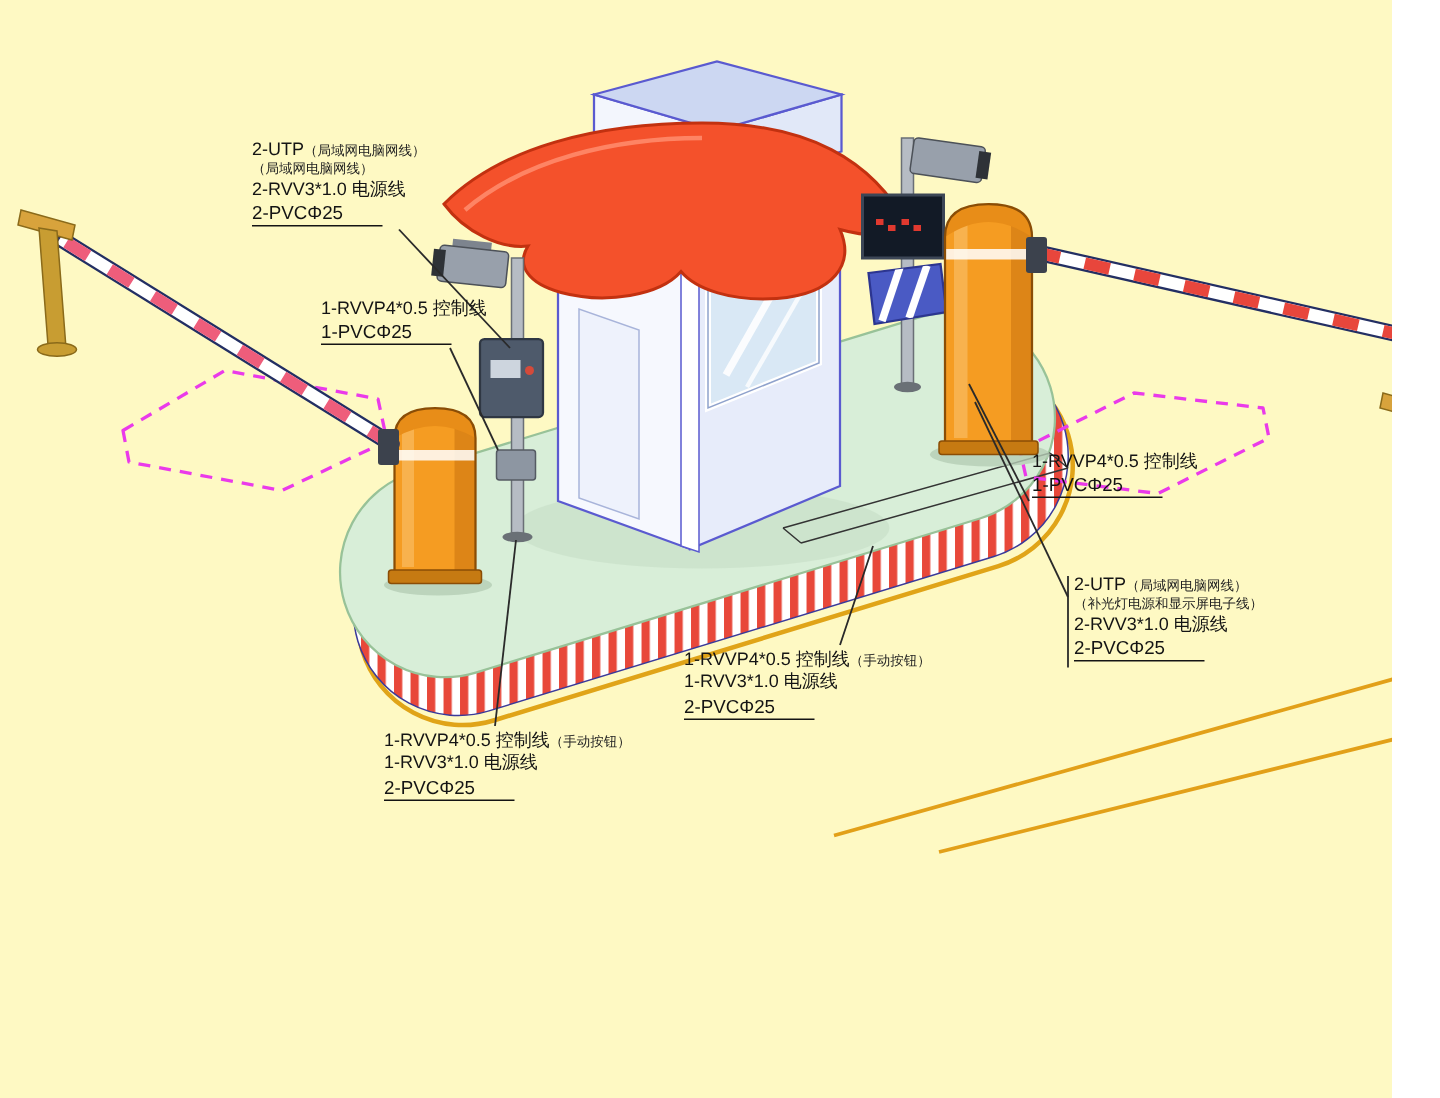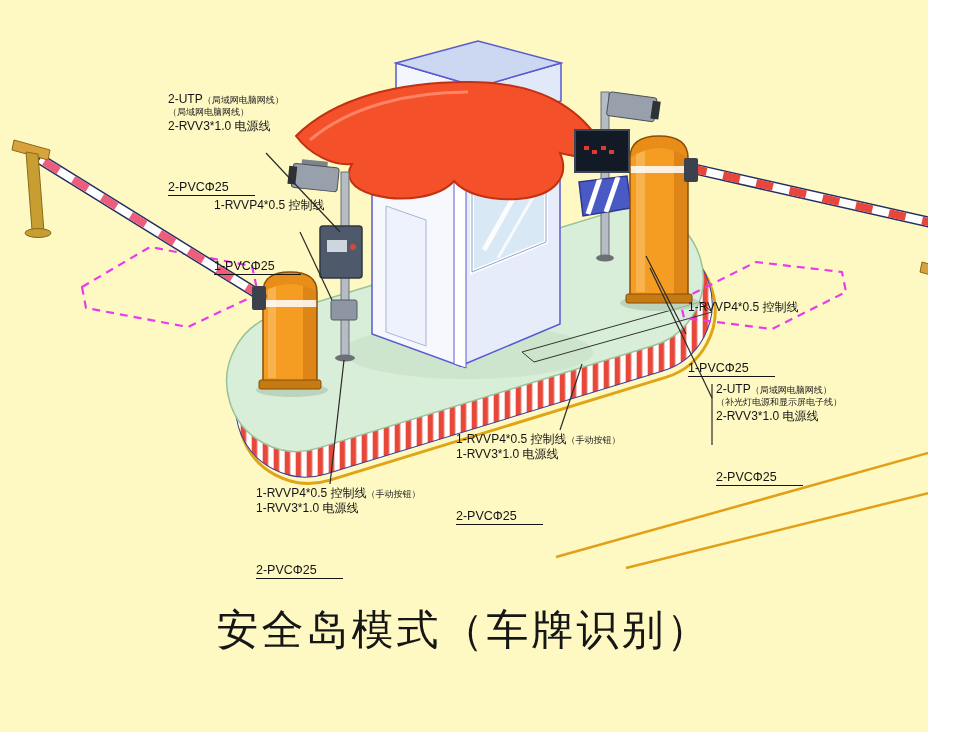--- a/index.html
+++ b/index.html
@@ -4,21 +4,21 @@
 <style>
   html,body{margin:0;padding:0;background:#fff;}
   .stage{
     position:relative;width:928px;height:732px;background:#fef9c3;overflow:hidden;
     font-family:Liberation Sans, sans-serif;color:#141414;
   }
   .scene{position:absolute;left:0;top:0;}
   .callout{position:absolute;line-height:1.28;font-size:12px;white-space:nowrap;color:#141414;}
   .callout .row{display:block;}
   .callout .note{font-size:9px;color:#222;}
-  .callout .pvc{display:inline-block;font-size:12.5px;border-bottom:1.6px solid #141414;padding-right:26px;margin-top:45px;}
+  .callout .pvc{display:inline-block;font-size:12.5px;border-bottom:1.6px solid #141414;padding-right:26px;}
   .title{
     position:absolute;left:0;right:0;top:602px;text-align:center;
     font-size:42px;letter-spacing:3px;color:#161616;font-weight:500;
   }
 </style>
 </head>
 <body>
 
 <div class="stage">
 
@@ -213,15 +213,14 @@
   <span class="row"><span class="pvc">1-PVCΦ25</span></span>
 </div>
 
 <div class="callout" style="left:716px;top:382px">
   <span class="row"><span>2-UTP</span><span class="note">（局域网电脑网线）</span></span>
   <span class="row note">（补光灯电源和显示屏电子线）</span>
   <span class="row">2-RVV3*1.0 电源线</span>
   <span class="row"><span class="pvc">2-PVCΦ25</span></span>
 </div>
 
-<div class="title">安全岛模式（车牌识别）</div>
 
 </div>
 
 </body></html>

